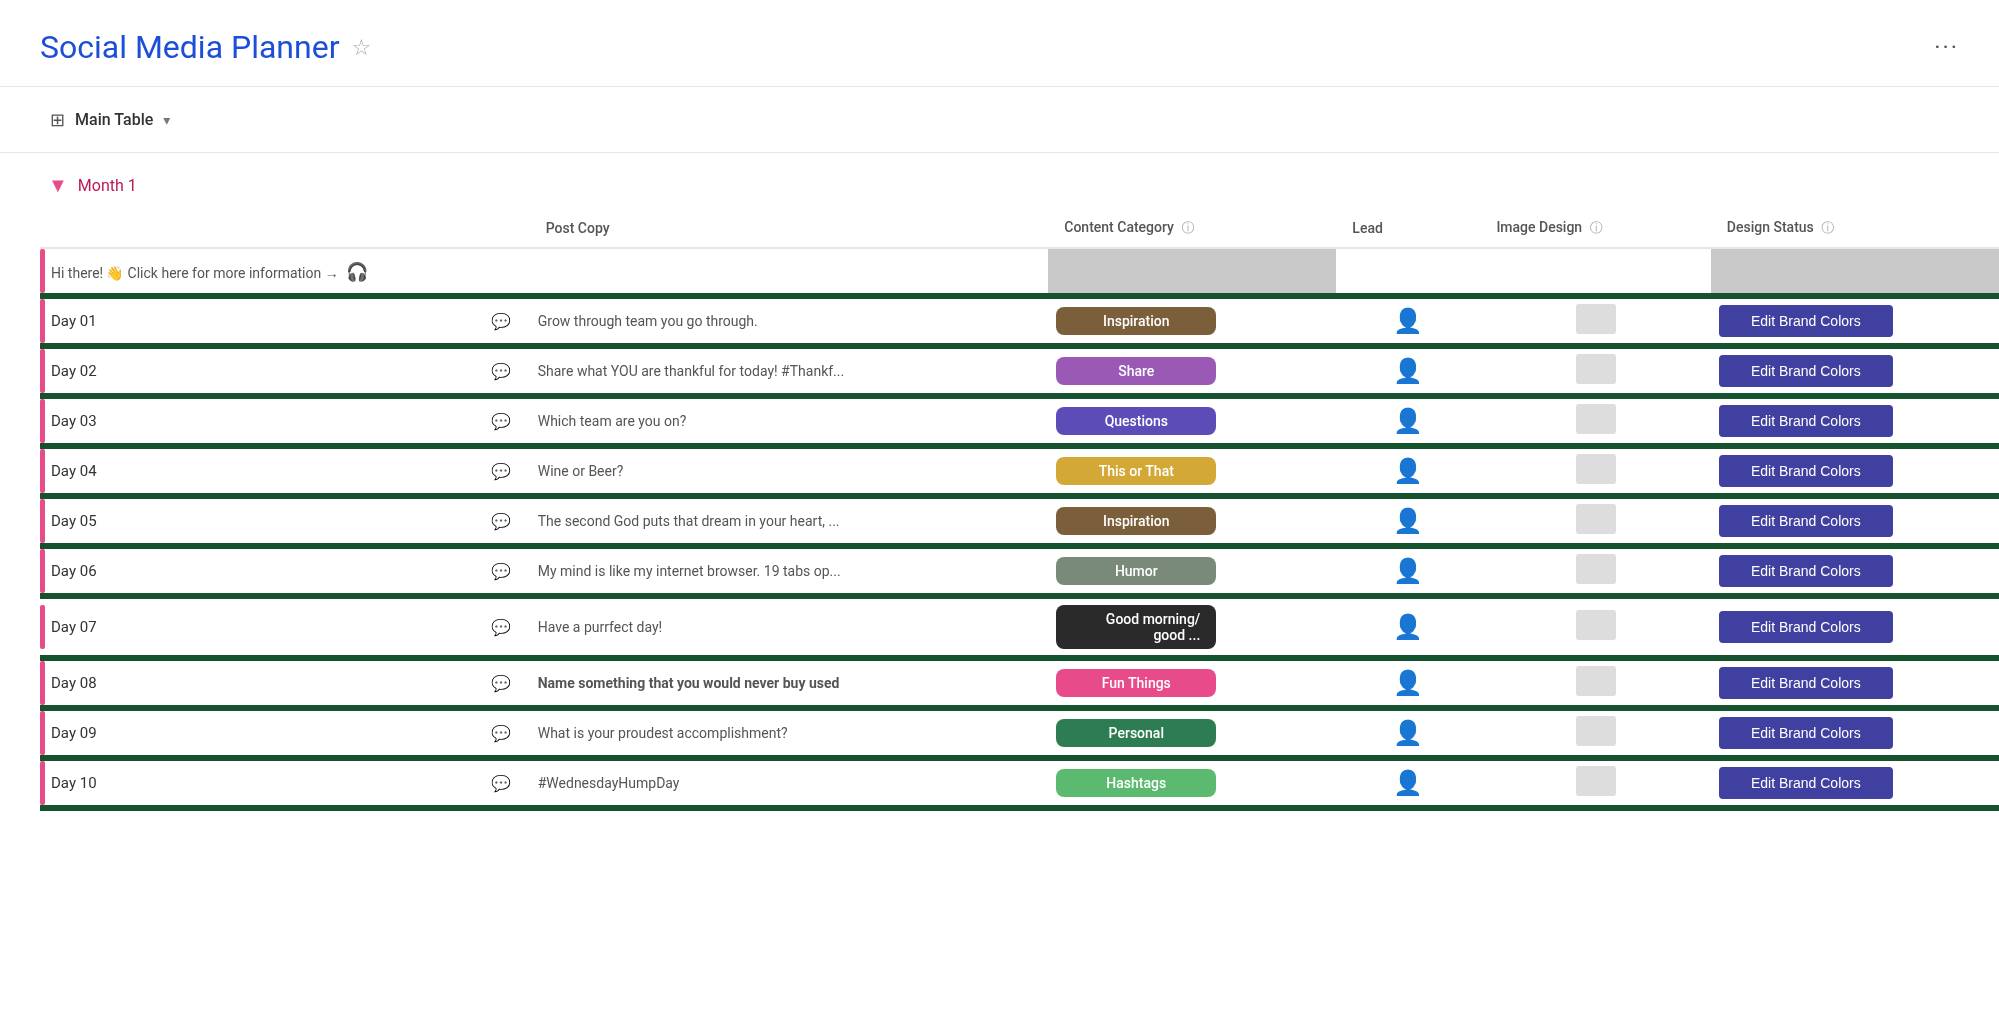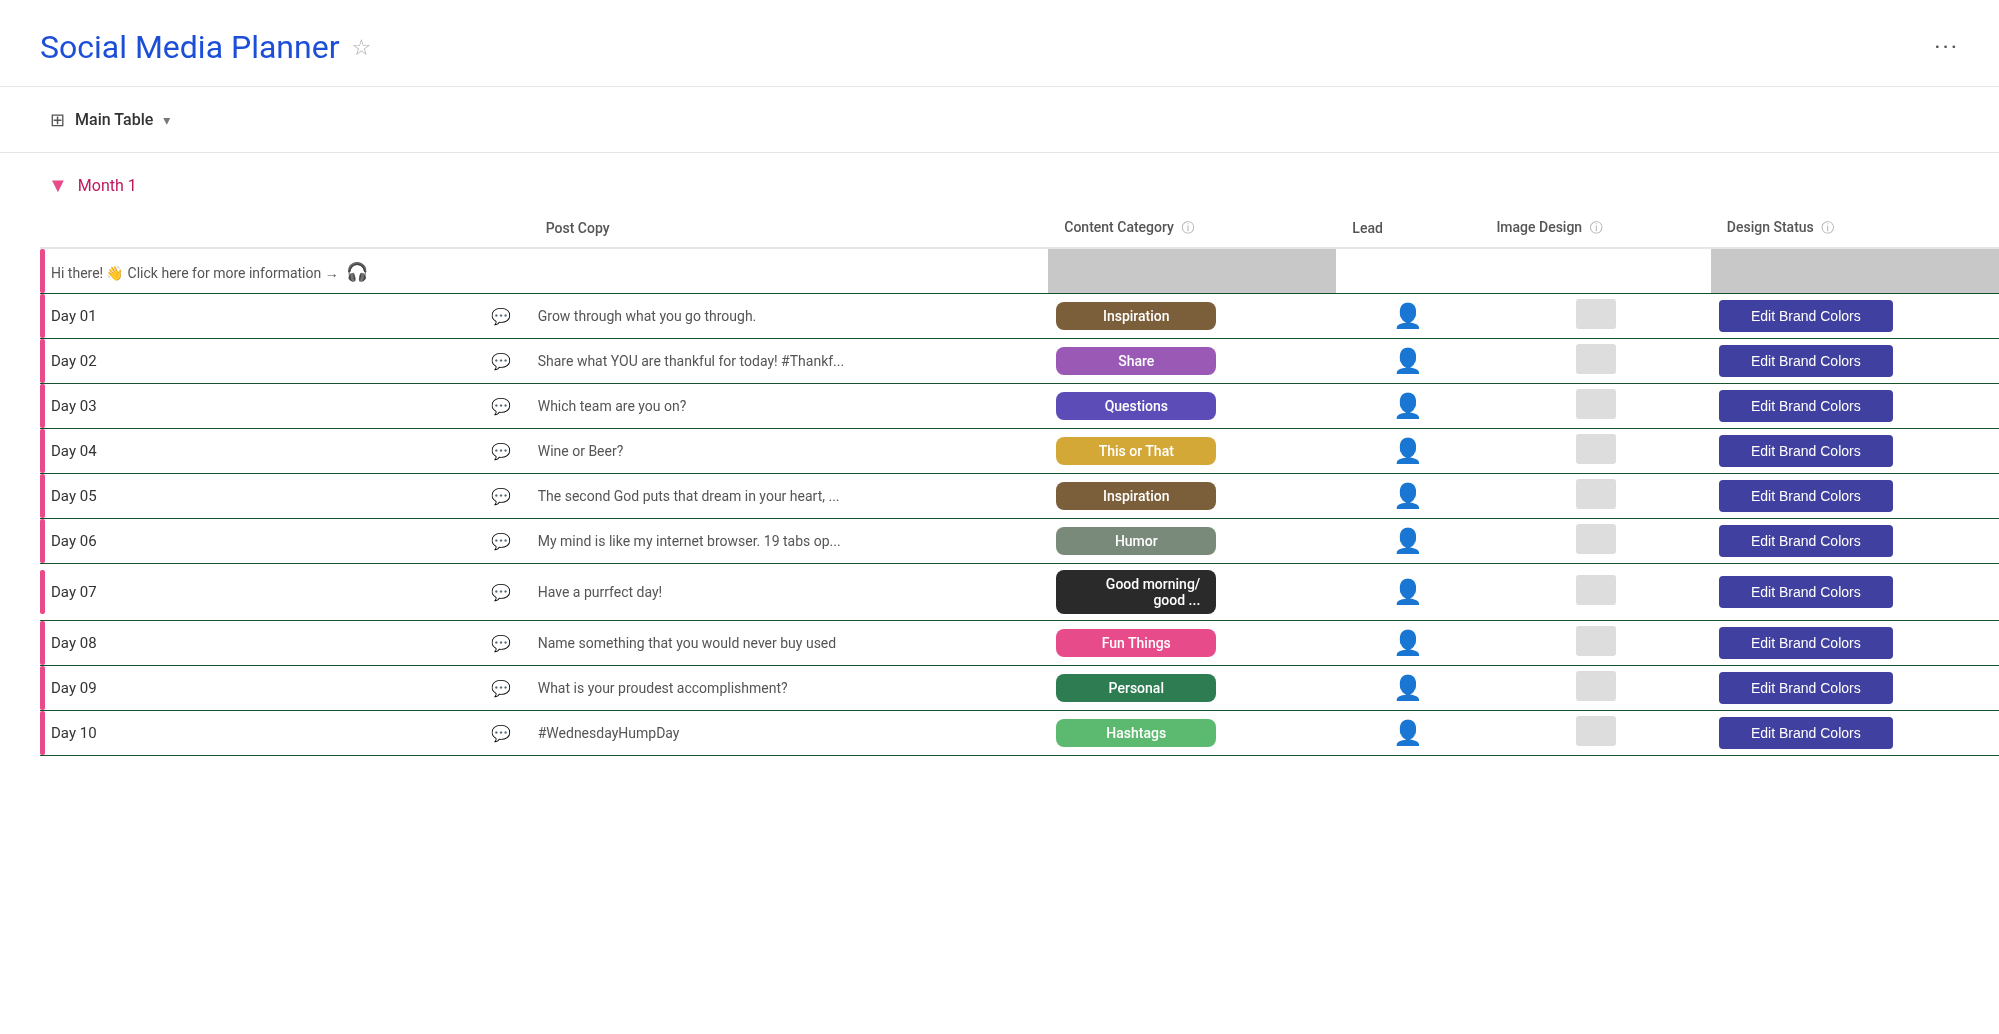--- a/index.html
+++ b/index.html
@@ -105,21 +105,21 @@
       font-size: 13px;
       margin-left: 4px;
     }
     .th-row-label { width: 300px; }
     .th-post-copy { width: 360px; }
     .th-content-cat { width: 200px; }
     .th-lead { width: 100px; }
     .th-image-design { width: 160px; }
     .th-design-status { width: 200px; }
     .main-table tbody tr {
-      border-bottom: 1px solid #14532d;
+      border-bottom: 6px solid #14532d;
     }
     .left-border {
       width: 5px;
       background: #e84b8a;
       align-self: stretch;
       border-radius: 2px;
       margin-right: 6px;
     }
     .comment-icon {
       color: #ccc;
@@ -261,21 +261,21 @@
           <td class="td-design-status" style="background: rgb(200, 200, 200);"></td>
         </tr>
         <tr>
           <td class="td-row-label">
             <div class="row-label-container">
               <div class="left-border"></div>
               <span class="row-label-text">Day 01</span>
             </div>
           </td>
           <td style="width: 40px; text-align: center;"><span class="comment-icon" style="font-size: 16px; color: rgb(204, 204, 204);">💬</span></td>
-          <td class="td-post-copy" style="max-width: 360px; overflow: hidden; text-overflow: ellipsis; white-space: nowrap;">Grow through what you go through.</td>
+          <td class="td-post-copy" style="max-width: 360px; overflow: hidden; text-overflow: ellipsis; white-space: nowrap;">Grow through team you go through.</td>
           <td class="td-content-cat"><span class="category-badge" style="background: rgb(123, 94, 58);">Inspiration</span></td>
           <td class="td-lead"><span class="avatar-icon" style="font-size: 24px; color: rgb(204, 204, 204);">👤</span></td>
           <td class="td-image-design" style="text-align: center;"><div class="image-thumb" style="background: rgb(221, 221, 221); width: 40px; height: 30px; display: inline-block; border-radius: 3px;"></div></td>
           <td class="td-design-status"><button class="edit-brand-btn" style="background: rgb(64, 64, 160);">Edit Brand Colors</button></td>
         </tr>
         <tr style="background: rgb(255, 255, 255);">
           <td class="td-row-label">
             <div class="row-label-container">
               <div class="left-border"></div>
               <span class="row-label-text">Day 02</span>
@@ -359,21 +359,21 @@
           <td class="td-design-status"><button class="edit-brand-btn" style="background: rgb(64, 64, 160);">Edit Brand Colors</button></td>
         </tr>
         <tr style="background: rgb(255, 255, 255);">
           <td class="td-row-label">
             <div class="row-label-container">
               <div class="left-border"></div>
               <span class="row-label-text">Day 08</span>
             </div>
           </td>
           <td style="width: 40px; text-align: center;"><span class="comment-icon" style="font-size: 16px; color: rgb(204, 204, 204);">💬</span></td>
-          <td class="td-post-copy" style="max-width: 360px; overflow: hidden; text-overflow: ellipsis; white-space: nowrap;">Name something that you would never buy used</td>
+          <td class="td-post-copy" style="max-width: 360px; overflow: hidden; text-overflow: ellipsis; white-space: nowrap; font-weight: bold;">Name something that you would never buy used</td>
           <td class="td-content-cat"><span class="category-badge" style="background: rgb(232, 75, 138);">Fun Things</span></td>
           <td class="td-lead"><span class="avatar-icon" style="font-size: 24px; color: rgb(204, 204, 204);">👤</span></td>
           <td class="td-image-design" style="text-align: center;"><div class="image-thumb" style="background: rgb(221, 221, 221); width: 40px; height: 30px; display: inline-block; border-radius: 3px;"></div></td>
           <td class="td-design-status"><button class="edit-brand-btn" style="background: rgb(64, 64, 160);">Edit Brand Colors</button></td>
         </tr>
         <tr>
           <td class="td-row-label">
             <div class="row-label-container">
               <div class="left-border"></div>
               <span class="row-label-text">Day 09</span>

